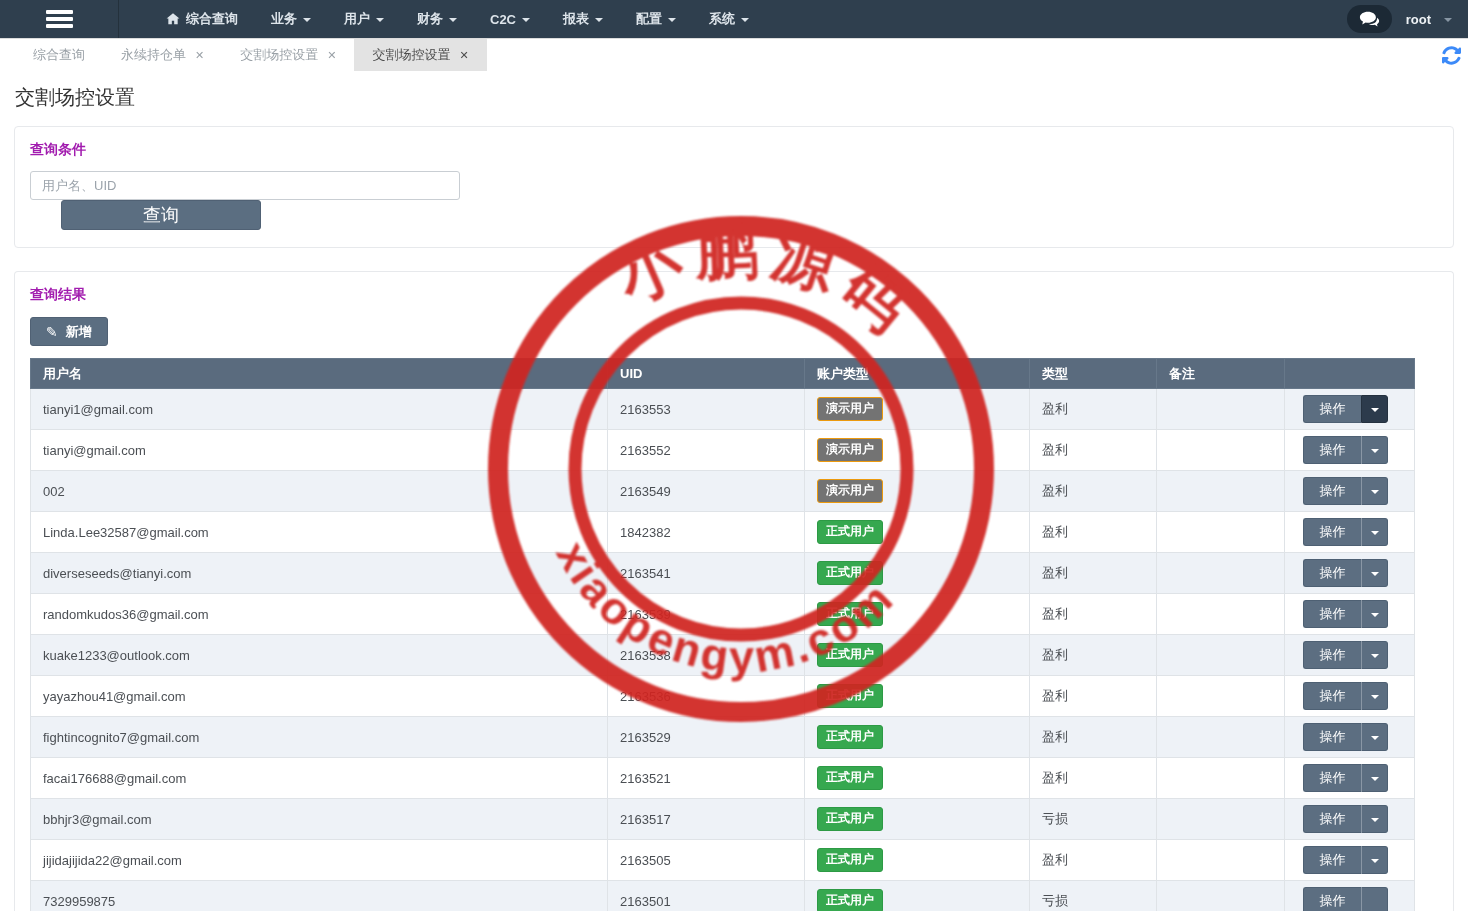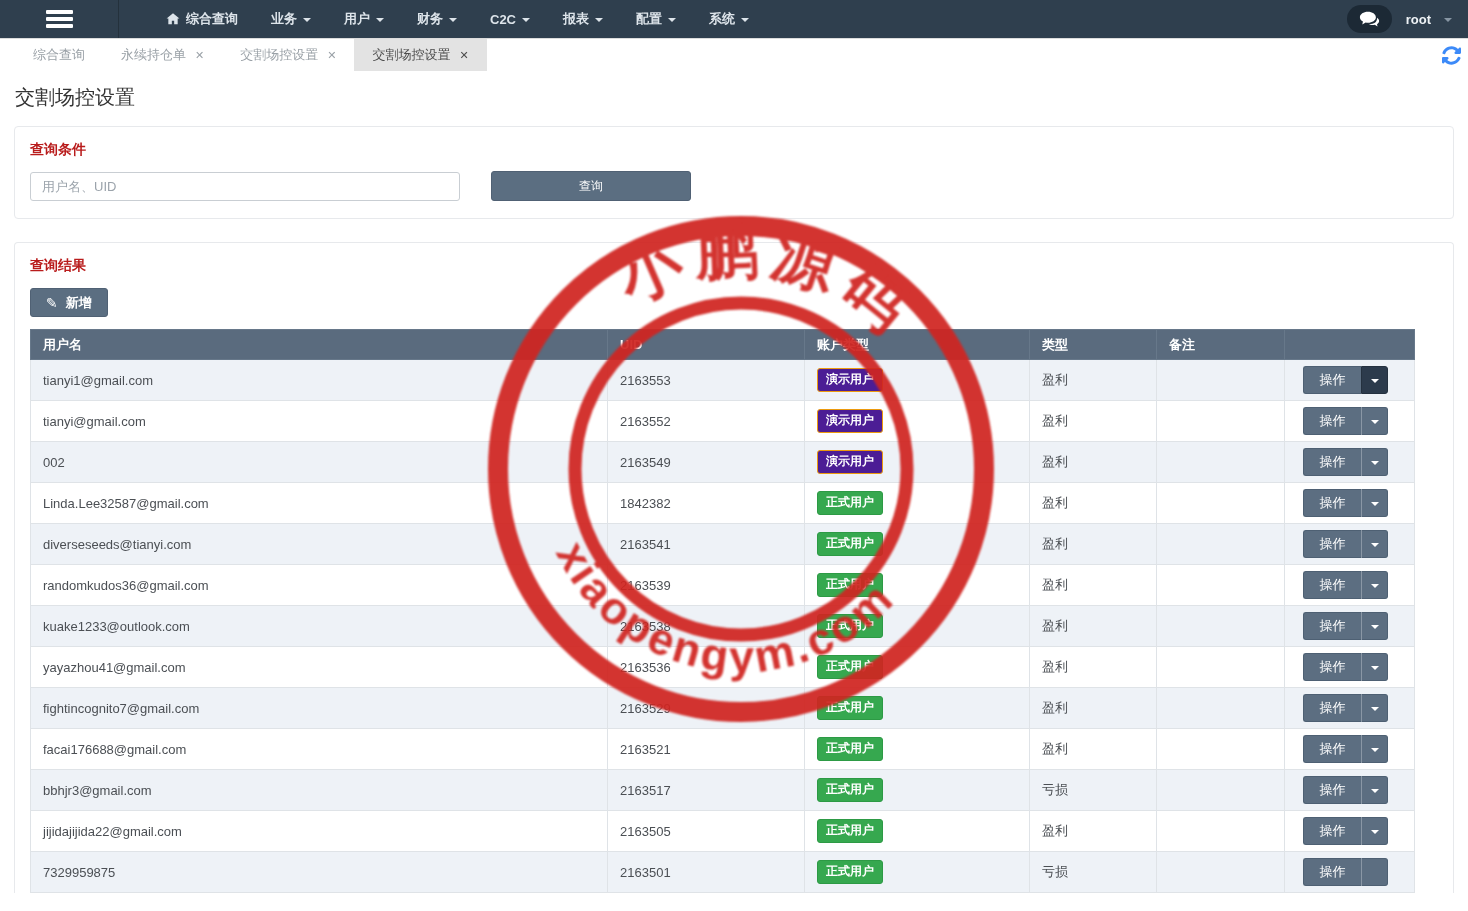--- a/index.html
+++ b/index.html
@@ -32,45 +32,45 @@
   .tab { display:flex; align-items:center; gap:9px; padding:0 18px; font-size:13px;
     color:#9aa1a7; cursor:pointer; white-space:nowrap; }
   .tab.active { background:#e3e3e3; color:#4c4c4c; }
   .tab-close { font-size:11px; font-weight:bold; cursor:pointer; }
   .refresh-btn { position:absolute; right:7px; top:7px; width:19px; height:19px; cursor:pointer; }
   .refresh-btn svg { width:19px; height:19px; fill:#3c8af8; }
 
   
   .page-title { font-size:20px; font-weight:normal; color:#333; margin:13px 0 15px 15px; }
   .card { margin:0 14px; background:#fff; border:1px solid #e7e9ec; border-radius:4px; }
-  .card-title { font-size:14px; font-weight:bold; color:#b91c1c; padding:14px 15px 0; }
-  .query-row { display:flex; align-items:center; padding:12px 15px 17px; }
+  .card-title { font-size:14px; font-weight:bold; color:#a21caf; padding:14px 15px 0; }
+  .query-row { display:flex; align-items:flex-start; padding:12px 15px 17px;flex-direction:column; }
   .search-input { width:430px; height:29px; border:1px solid #c9ced3; border-radius:3px;
     padding:0 11px; font-size:13px; color:#555; outline:none; font-family:inherit; }
   .search-input::placeholder { color:#9ba3ab; }
   .btn { font-family:inherit; cursor:pointer; }
   .btn-search { width:200px; height:30px; margin-left:31px; background:#5b6e81;
-    border:1px solid #506174; border-radius:3px; color:#fff; font-size:12px; }
+    border:1px solid #506174; border-radius:3px; color:#fff; font-size:18px; }
   .results-card { margin-top:23px; border-bottom:none; border-radius:4px 4px 0 0; }
   .btn-add { display:inline-flex; align-items:center; gap:8px; margin:13px 15px 12px;
     height:29px; padding:0 15px; background:#5b6e81; border:1px solid #506174;
     border-radius:3px; color:#fff; font-size:13px; font-weight:bold; }
   .pencil { font-size:14px; }
 
   
   table { border-collapse:collapse; margin:0 15px; width:1384px; table-layout:fixed; }
   th { background:#5a6b7e; color:#fff; font-size:13px; font-weight:bold; text-align:left;
     height:30px; padding:0 12px; border:1px solid #67788a; }
   td { height:41px; font-size:13px; color:#4b4f54; padding:0 12px; border:1px solid #dfe3e7;
     vertical-align:middle; overflow:hidden; white-space:nowrap; }
   tbody tr:nth-child(odd) { background:#eef2f7; }
   tbody tr:nth-child(even) { background:#fff; }
   .badge { display:inline-block; padding:3px 8px; border-radius:3px; font-size:12px;
     font-weight:bold; color:#fff; line-height:1.3; }
-  .badge.demo { background:#4c1d95; border:1px solid #ec9a0e; }
+  .badge.demo { background:#737373; border:1px solid #ec9a0e; }
   .badge.official { background:#36a84f; border:1px solid #2d9a45;text-align:right; }
   .split-btn { display:flex; width:93px; margin:0 auto; }
   .split-main { width:58px; height:28px; background:#5c6e81; border:1px solid #4e6073;
     border-right:none; border-radius:3px 0 0 3px; color:#fff; font-size:13px; }
   .split-caret { width:27px; height:28px; background:#5c6e81; border:1px solid #4e6073;
     border-left:1px solid #8a97a5; border-radius:0 3px 3px 0; display:flex;
     align-items:center; justify-content:center; color:#fff; }
   .split-caret.open { background:#2c3b4c; border-color:#24313f; }
 
   

